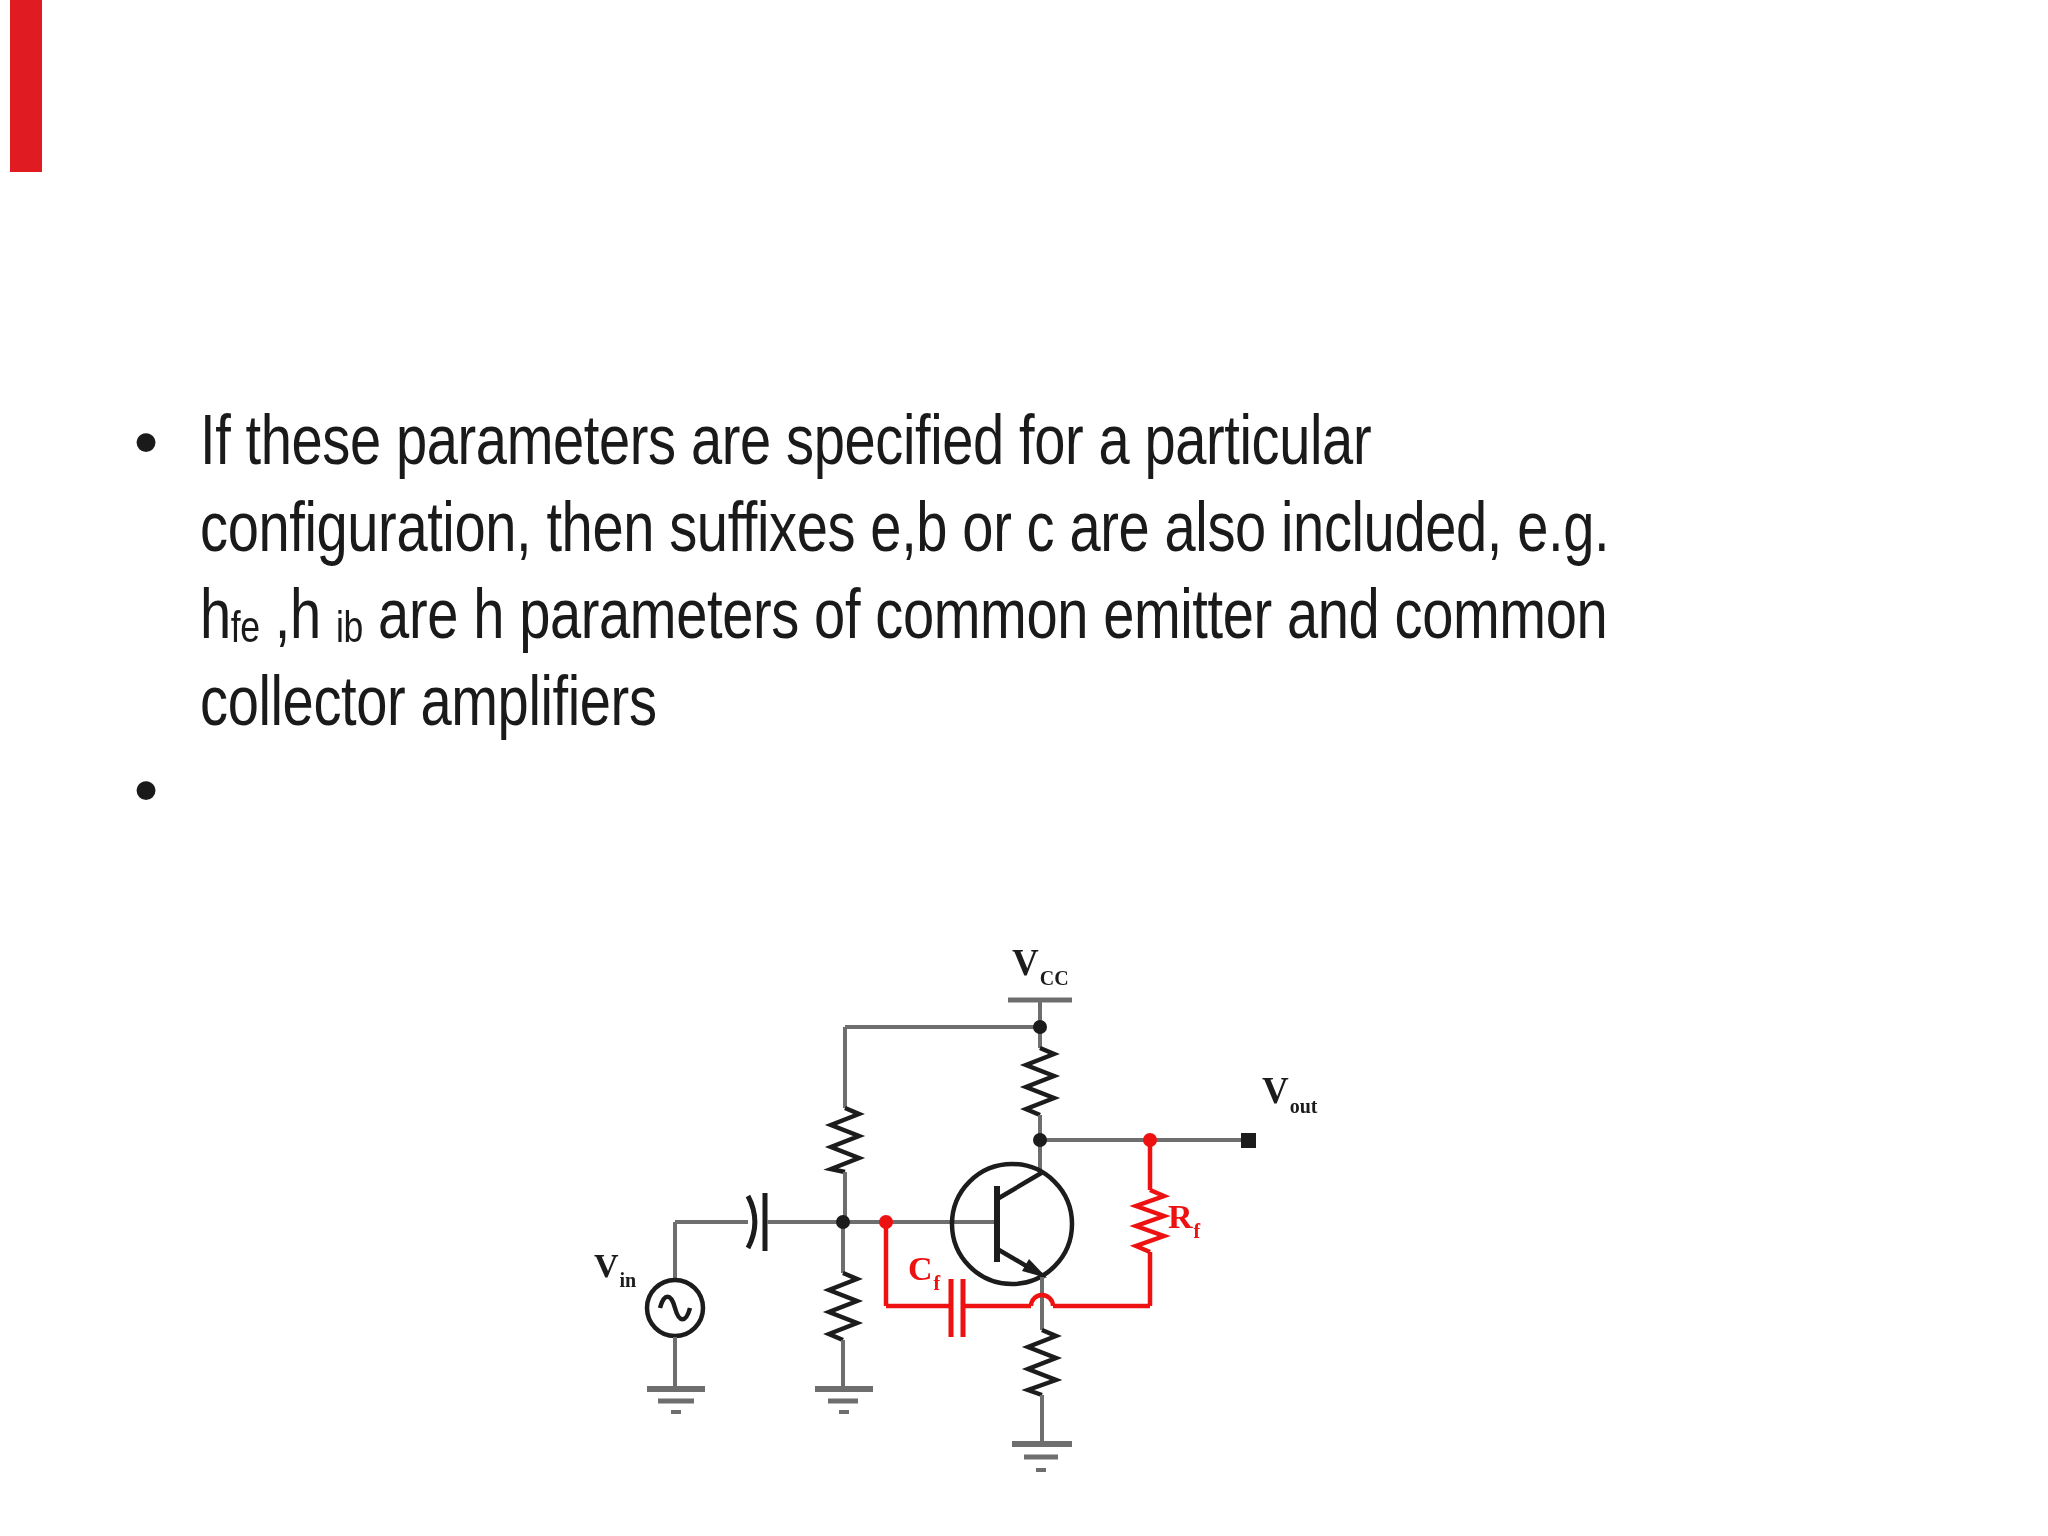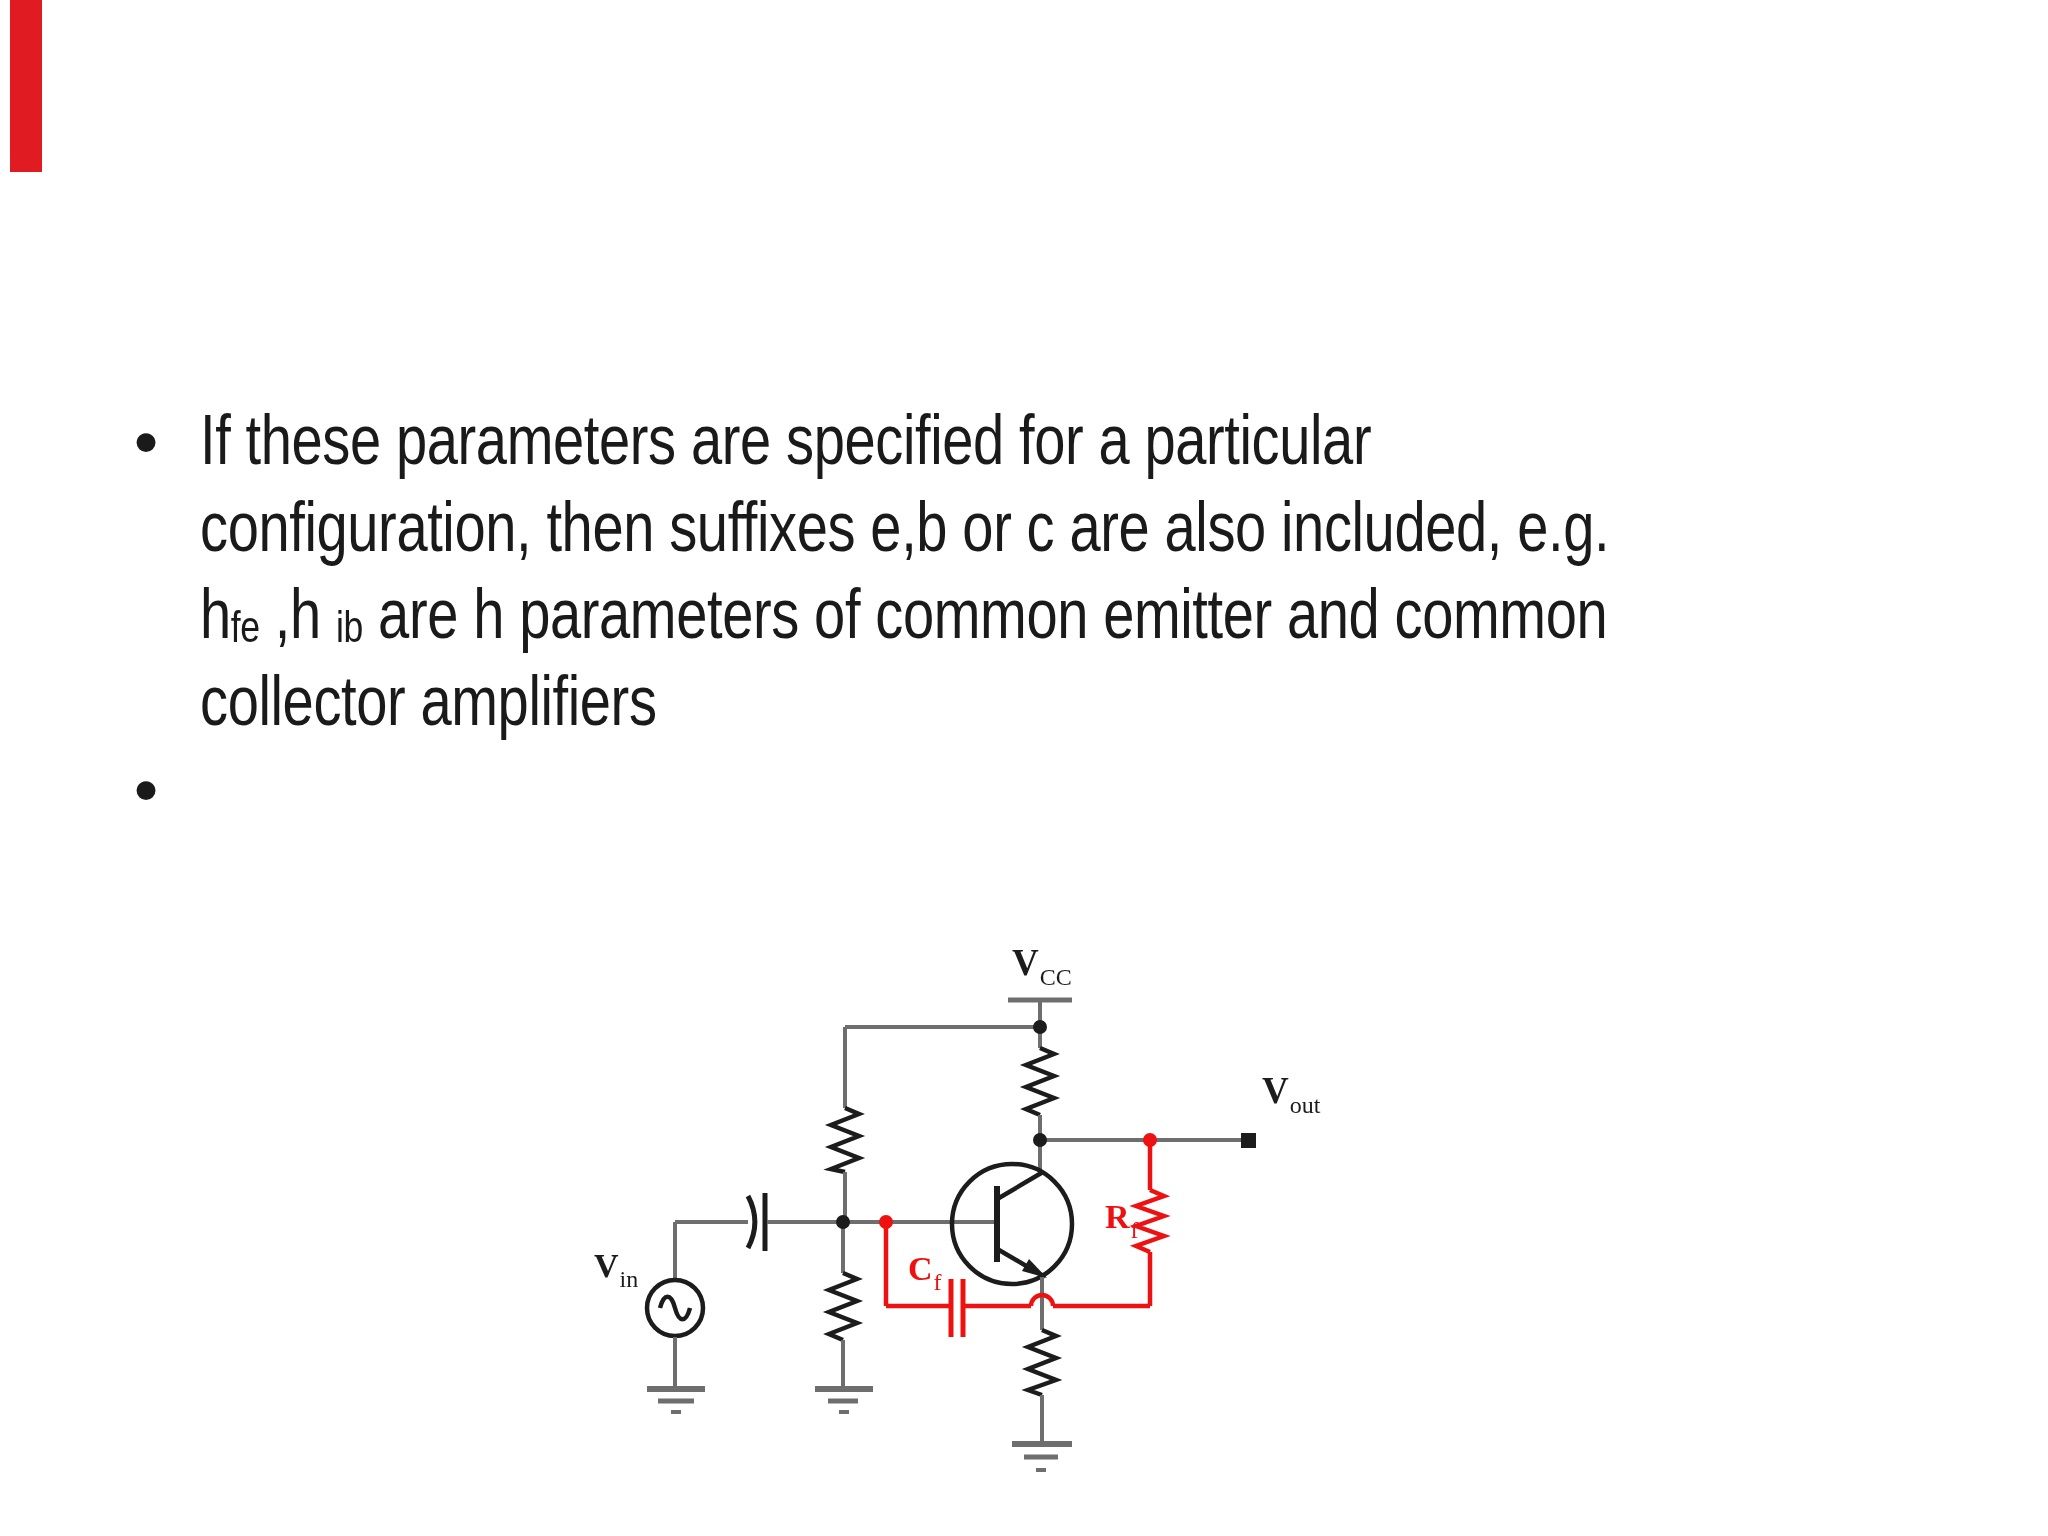--- a/index.html
+++ b/index.html
@@ -8,21 +8,21 @@
   #accent-bar{position:absolute;left:10px;top:0;width:32px;height:172px;}
   .bullet-block{position:absolute;left:200px;}
   .bullet-marker{position:absolute;left:126px;width:40px;text-align:center;
                  font-size:44px;line-height:87px;}
   .textline{white-space:pre;font-size:71px;line-height:87px;font-weight:400;
             transform:scaleX(0.79);transform-origin:0 50%;letter-spacing:-0.5px;}
   .textline sub{font-size:45px;position:relative;top:4px;vertical-align:baseline;line-height:0;}
   
   .clabel{position:absolute;font-family:"Liberation Serif",serif;font-weight:700;
           font-size:37px;line-height:1;color:#1c1c1c;}
-  .clabel .sub{font-size:24px;font-weight:400;position:relative;top:10px;left:1px;}
+  .clabel .sub{font-size:20px;font-weight:700;position:relative;top:10px;left:1px;}
   .clabel.red{color:var(--feedback);}
   svg{position:absolute;left:0;top:0;}
   .wire{stroke:var(--wire);stroke-width:4;fill:none;}
   .rail{stroke:var(--wire);stroke-width:5;fill:none;}
   .comp{stroke:var(--component);stroke-width:4.5;fill:none;}
   .plate{stroke:var(--component);stroke-width:5;fill:none;}
   .gnd1{stroke:var(--wire);stroke-width:6;fill:none;}
   .gnd2{stroke:var(--wire);stroke-width:5;fill:none;}
   .gnd3{stroke:var(--wire);stroke-width:4;fill:none;}
   .dot{fill:var(--component);stroke:none;}
@@ -130,16 +130,16 @@
       <circle class="dot" cx="1040" cy="1027" r="7"></circle>
       <circle class="dot" cx="843" cy="1222" r="7"></circle>
       <circle class="dot" cx="1040" cy="1140" r="7"></circle>
       <rect class="dot" x="1241" y="1133" width="15" height="15"></rect>
     </svg>
 
     <div class="clabel" style="left:1012px;top:944px"><span>V</span><span class="sub">CC</span></div>
     <div class="clabel" style="left:594px;top:1249px;font-size:34px"><span>V</span><span class="sub">in</span></div>
     <div class="clabel" style="left:1262px;top:1072px"><span>V</span><span class="sub">out</span></div>
     <div class="clabel red" style="left:908px;top:1252px;font-size:34px"><span>C</span><span class="sub">f</span></div>
-    <div class="clabel red" style="left:1105px;top:1200px;font-size:34px"><span>R</span><span class="sub">f</span></div>
+    <div class="clabel red" style="left:1168px;top:1200px;font-size:34px"><span>R</span><span class="sub">f</span></div>
   </div>
 
 </div>
 
 </body></html>

